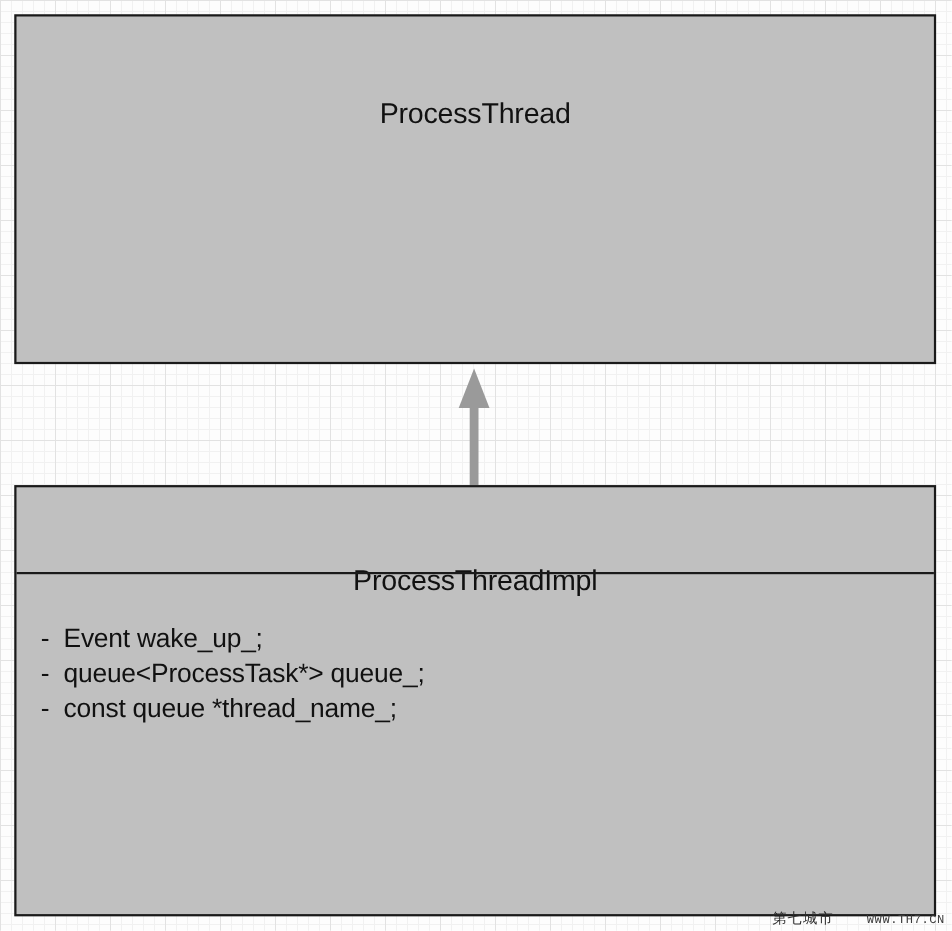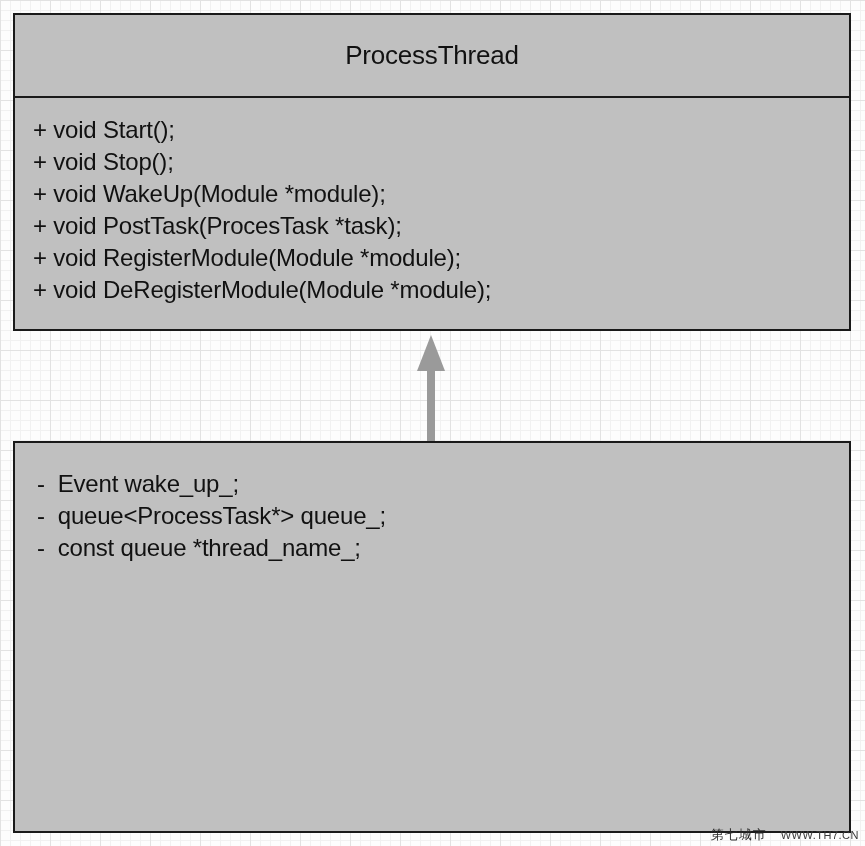--- a/index.html
+++ b/index.html
@@ -55,20 +55,21 @@
     display: flex;
     align-items: flex-start;
     justify-content: center;
   }
   .uml-class-name-text {
     font-size: 26px;
     line-height: 1.1;
     color: #111111;
     letter-spacing: -0.2px;
     white-space: nowrap;
+    margin-top: 48px;
   }
 
   .uml-members {
     padding: 0;
   }
   .member-line {
     font-size: 24px;
     line-height: 32px;
     color: #111111;
     white-space: pre;
@@ -86,87 +87,82 @@
   #class-process-thread .uml-members         { padding: 16px 0 0 18px; }
 
   
   #class-process-thread-impl {
     left: 13px;
     top: 441px;
     width: 838px;
     height: 392px;
   }
   #class-process-thread-impl .uml-class-name { height: 77px; padding-top: 22px; }
-  #class-process-thread-impl .uml-attributes { height: 220px; padding: 25px 0 0 22px; }
+  #class-process-thread-impl .uml-attributes { height: 220px; padding: 43px 0 0 22px; }
   #class-process-thread-impl .uml-attributes .member-line { line-height: 32px; }
   #class-process-thread-impl .uml-operations { padding: 30px 0 0 22px; }
 
   
   #generalization-arrow {
     position: absolute;
     left: 410px;
     top: 331px;
     width: 42px;
     height: 112px;
   }
   #generalization-arrow svg { display: block; }
 
   
   #watermark {
     position: absolute;
     right: 6px;
     bottom: 2px;
     display: flex;
     align-items: baseline;
-    gap: 14px;
+    gap: 30px;
     pointer-events: none;
   }
   #watermark .wm-cn {
     font-size: 13px;
     color: #2b2b2b;
     letter-spacing: 1px;
     font-family: "DejaVu Sans", sans-serif;
   }
   #watermark .wm-url {
     font-size: 11px;
     color: #3a3a3a;
     letter-spacing: 0.5px;
-    font-family: Liberation Sans, sans-serif;
+    font-family: Liberation Mono, monospace;
   }
 </style>
 </head>
 <body>
 
 <div id="diagram-canvas">
 
   <div class="uml-class" id="class-process-thread">
 
     <div class="uml-compartment uml-class-name">
       <span class="uml-class-name-text">ProcessThread</span>
     </div>
 
-    <div class="uml-compartment uml-members uml-operations">
-      <div class="member-line">+ void Start();</div>
-      <div class="member-line">+ void Stop();</div>
-      <div class="member-line">+ void WakeUp(Module *module);</div>
-      <div class="member-line">+ void PostTask(ProcesTask *task);</div>
-      <div class="member-line">+ void RegisterModule(Module *module);</div>
-      <div class="member-line">+ void DeRegisterModule(Module *module);</div>
-    </div>
   </div>
 
   <div id="generalization-arrow">
     <svg width="42" height="112" viewBox="0 0 42 112" xmlns="http://www.w3.org/2000/svg">
       <polygon points="21,4 35,40 7,40" fill="#9a9a9a"></polygon>
       <rect x="17" y="38" width="8" height="74" fill="#9a9a9a"></rect>
     </svg>
   </div>
 
   <div class="uml-class" id="class-process-thread-impl">
 
+    <div class="uml-compartment uml-class-name">
+      <span class="uml-class-name-text">ProcessThreadImpl</span>
+    </div>
 
     <div class="uml-compartment uml-members uml-attributes">
       <div class="member-line">-  Event wake_up_;</div>
       <div class="member-line">-  queue&lt;ProcessTask*&gt; queue_;</div>
       <div class="member-line">-  const queue *thread_name_;</div>
     </div>
 
   </div>
 
   <div id="watermark">

